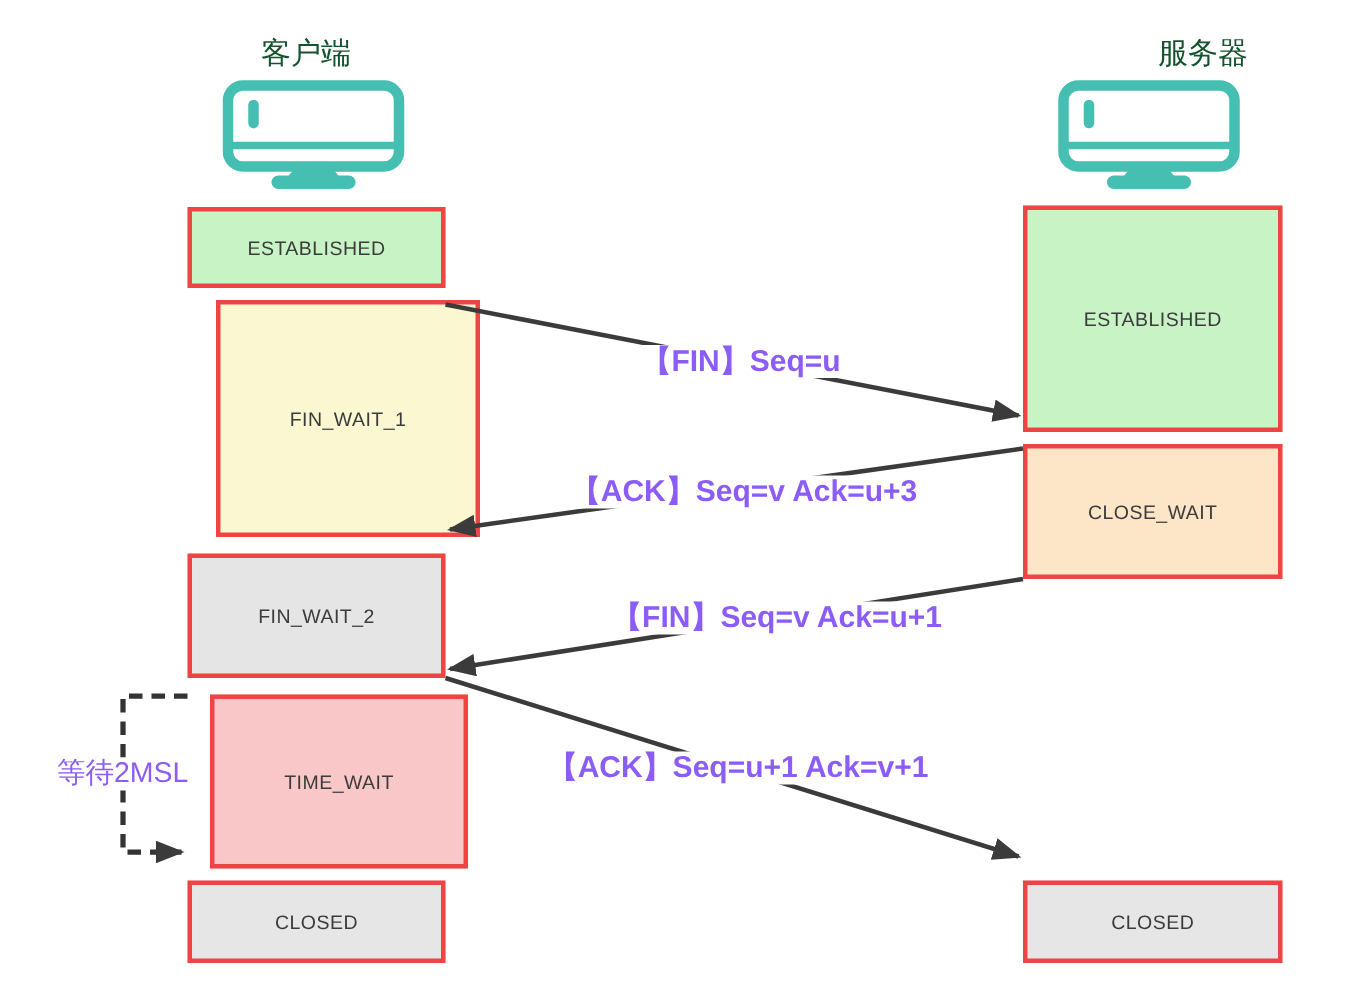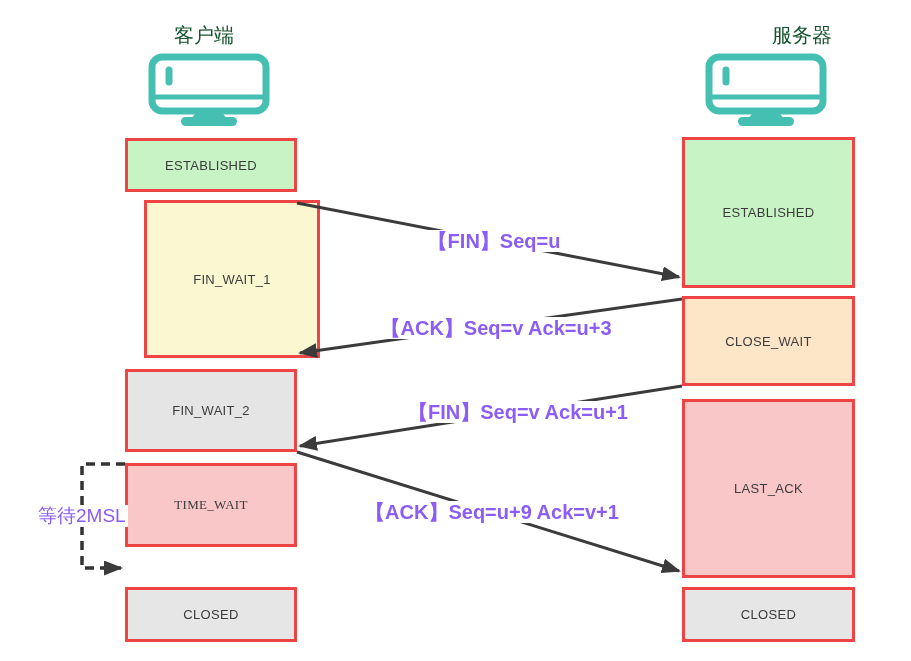--- a/index.html
+++ b/index.html
@@ -98,35 +98,32 @@
 
   <div class="state-box" style="left: 125px; top: 138px; width: 172px; height: 54px; background-color: rgb(200, 243, 197);">
     <span>ESTABLISHED</span>
   </div>
   <div class="state-box" style="left: 125px; top: 200px; width: 176px; height: 158px; background-color: rgb(251, 247, 208); margin-left: 19px;">
     <span>FIN_WAIT_1</span>
   </div>
   <div class="state-box" style="left: 125px; top: 369px; width: 172px; height: 83px; background-color: #e5e5e5;">
     <span>FIN_WAIT_2</span>
   </div>
-  <div class="state-box" style="left: 125px; top: 463px; width: 172px; height: 84px; background-color: rgb(249, 199, 199); font-family: Liberation Serif, serif;">
+  <div class="state-box" style="left: 140px; top: 463px; width: 172px; height: 116px; background-color: rgb(249, 199, 199);">
     <span>TIME_WAIT</span>
   </div>
   <div class="state-box" style="left: 125px; top: 587px; width: 172px; height: 55px; background-color: rgb(230, 230, 230);">
     <span>CLOSED</span>
   </div>
 
   <div class="state-box" style="left: 682px; top: 137px; width: 173px; height: 151px; background-color: rgb(200, 243, 197);">
     <span>ESTABLISHED</span>
   </div>
   <div class="state-box" style="left: 682px; top: 296px; width: 173px; height: 90px; background-color: rgb(253, 229, 199);">
     <span>CLOSE_WAIT</span>
-  </div>
-  <div class="state-box" style="left: 682px; top: 399px; width: 173px; height: 179px; background-color: rgb(249, 199, 199);">
-    <span>LAST_ACK</span>
   </div>
   <div class="state-box" style="left: 682px; top: 587px; width: 173px; height: 55px; background-color: rgb(230, 230, 230);">
     <span>CLOSED</span>
   </div>
 
   <svg class="arrow-layer">
     <defs>
       <marker id="ah" markerUnits="userSpaceOnUse" markerWidth="19" markerHeight="15" refX="17" refY="7.5" orient="auto">
         <path d="M0,0 L19,7.5 L0,15 Z" fill="#3b3b3b"></path>
       </marker>
@@ -134,17 +131,17 @@
     <line x1="297" y1="203" x2="679" y2="277" stroke="#3b3b3b" stroke-width="3" marker-end="url(#ah)"></line>
     <line x1="682" y1="299" x2="300" y2="353" stroke="#3b3b3b" stroke-width="3" marker-end="url(#ah)"></line>
     <line x1="682" y1="386" x2="300" y2="446" stroke="#3b3b3b" stroke-width="3" marker-end="url(#ah)"></line>
     <line x1="297" y1="452" x2="679" y2="571" stroke="#3b3b3b" stroke-width="3" marker-end="url(#ah)"></line>
     <polyline points="125,464 82,464 82,568 121,568" fill="none" stroke="#333333" stroke-width="3.5" stroke-dasharray="9 6" marker-end="url(#ah)"></polyline>
   </svg>
 
   <div class="msg-label" style="left:494px; top:230px;">【FIN】Seq=u</div>
   <div class="msg-label" style="left:496px; top:317px;">【ACK】Seq=v Ack=u+3</div>
   <div class="msg-label" style="left:494px; top:401px;margin-left:24px;">【FIN】Seq=v Ack=u+1</div>
-  <div class="msg-label" style="left:492px; top:501px;">【ACK】Seq=u+9 Ack=v+1</div>
+  <div class="msg-label" style="left:492px; top:501px;">【ACK】Seq=u+1 Ack=v+1</div>
 
   <div class="wait-label" style="left:36px; top:505px;">等待2MSL</div>
 
 </div>
 
 </body></html>

